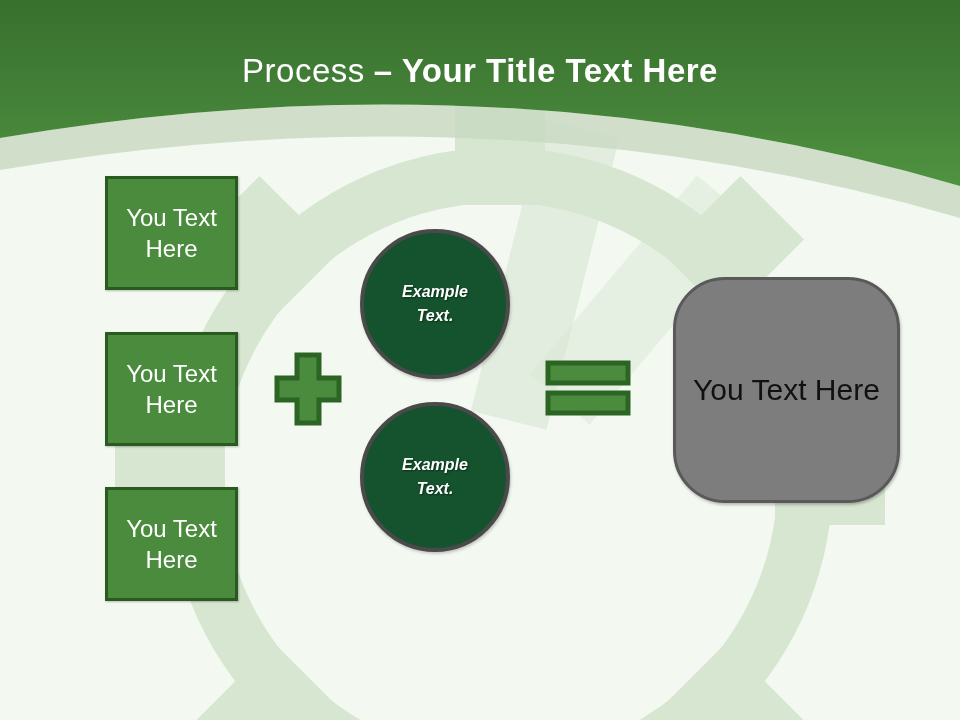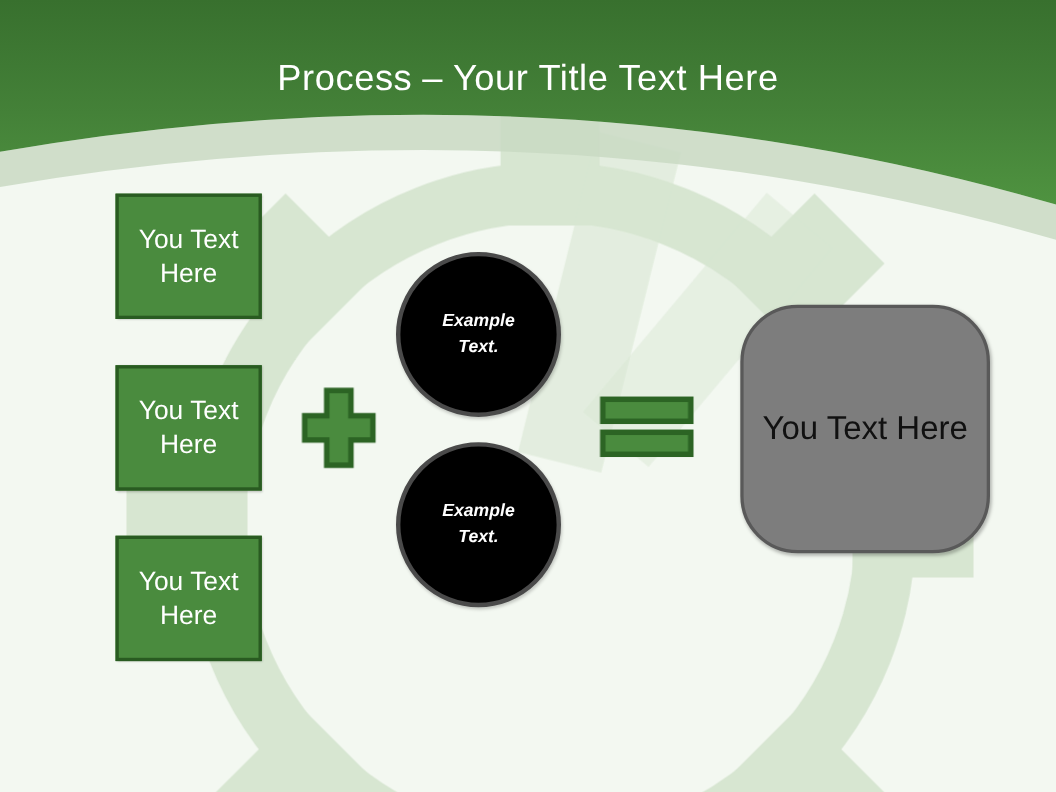--- a/index.html
+++ b/index.html
@@ -19,21 +19,21 @@
     position: absolute;
     top: 52px; left: 0;
     width: 960px;
     text-align: center;
     color: #ffffff;
     font-size: 33px;
     letter-spacing: 0.5px;
     white-space: nowrap;
   }
   .slide-title .t-bold { font-weight: normal; }
-  .slide-title .t-rest { font-weight: normal; margin-left: 9px; }
+  .slide-title .t-rest { font-weight: bold; margin-left: 9px; }
 
   .green-box {
     position: absolute;
     left: 105px;
     width: 133px;
     height: 114px;
     background: #4a8b3e;
     border: 3px solid #295b21;
     color: #ffffff;
     font-size: 24px;
@@ -52,21 +52,21 @@
   .operator-icon { position: absolute; }
   #plus-icon { left: 274px; top: 352px; }
   #equals-icon { left: 545px; top: 360px; }
 
   .gray-circle {
     position: absolute;
     left: 360px;
     width: 150px;
     height: 150px;
     border-radius: 50%;
-    background: #000000;
+    background: #14532d;
     border: 4px solid #4a4a4a;
     color: #ffffff;
     font-size: 16px;
     font-weight: bold;
     font-style: italic;
     line-height: 24px;
     display: flex;
     align-items: center;
     justify-content: center;
     text-align: center;

